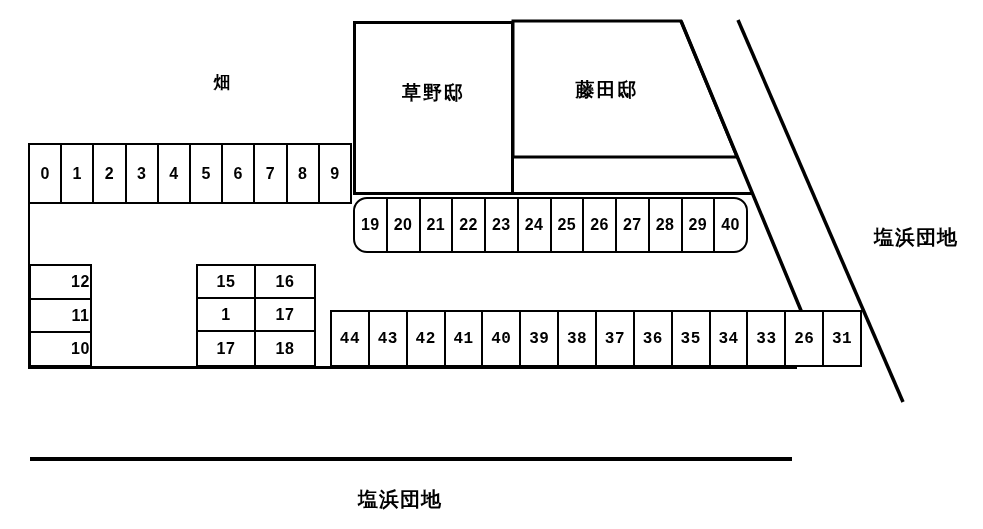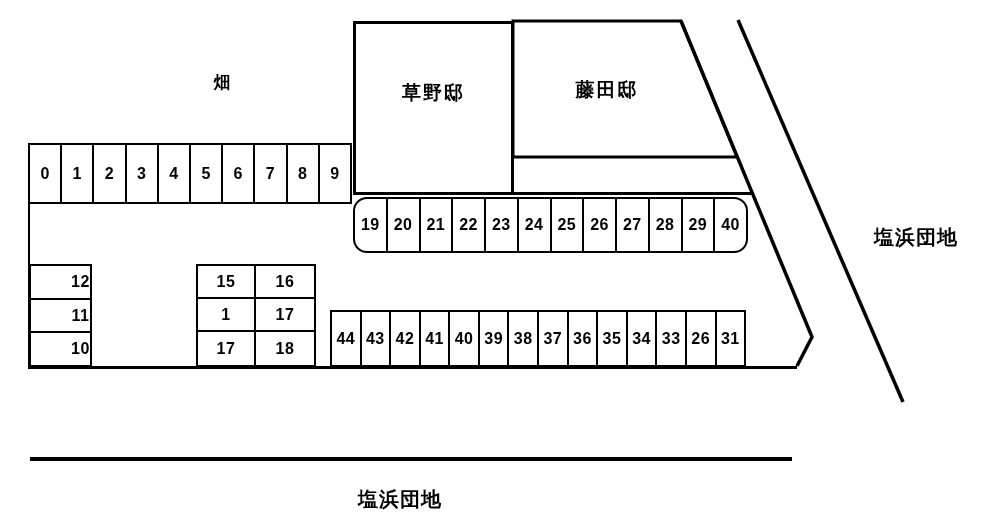--- a/index.html
+++ b/index.html
@@ -133,21 +133,21 @@
 
   <div class="lot-box grid2" style="left:148px; top:264px; width:120px; height:103px;margin-left:48px;">
       <div class="cell">15</div>
       <div class="cell">16</div>
       <div class="cell">1</div>
       <div class="cell">17</div>
       <div class="cell">17</div>
       <div class="cell">18</div>
     </div>
 
-  <div class="lot-box hrow" style="left:330px; top:310px; width:416px; height:57px;">
+  <div class="lot-box hrow" style="left:330px; top:310px; width:532px; height:57px;font-family:Liberation Mono, monospace;">
       <div class="cell">44</div>
       <div class="cell">43</div>
       <div class="cell">42</div>
       <div class="cell">41</div>
       <div class="cell">40</div>
       <div class="cell">39</div>
       <div class="cell">38</div>
       <div class="cell">37</div>
       <div class="cell">36</div>
       <div class="cell">35</div>

